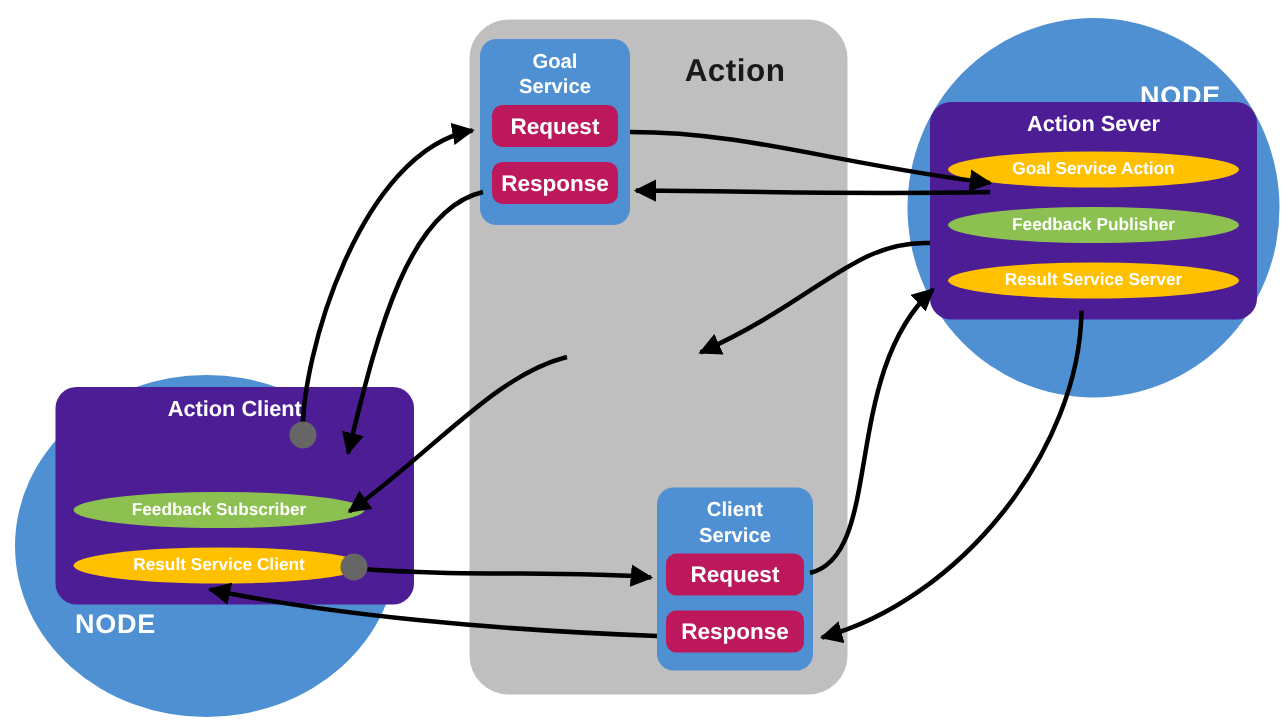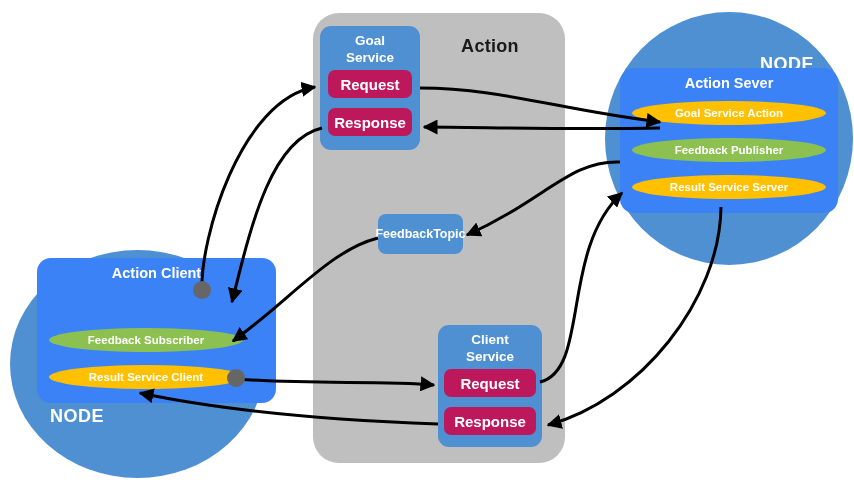--- a/index.html
+++ b/index.html
@@ -6,36 +6,36 @@
   body{width:854px;height:480px;overflow:hidden;font-family:"Liberation Sans",sans-serif;}
   #stage{position:relative;width:854px;height:480px;background:#ffffff;}
 
   
   .action-box{
     position:absolute;left:313px;top:13px;width:252px;height:450px;
     background:#bfbfbf;border-radius:26px;
   }
   .action-title{
     position:absolute;left:425px;top:36px;width:130px;
-    text-align:center;color:#1a1a1a;font-size:18px;font-weight:bold;
+    text-align:center;color:#1a1a1a;font-size:21px;font-weight:bold;
     letter-spacing:.3px;
   }
 
   
   .node-circle{position:absolute;border-radius:50%;background:#4f90d2;}
   #node-right{left:605px;top:12px;width:248px;height:253px;}
   #node-left{left:10px;top:250px;width:255px;height:228px;}
   .node-label{
     position:absolute;color:#ffffff;font-size:18px;font-weight:bold;letter-spacing:.5px;
   }
   #node-right .node-label{left:155px;top:42px;}
   #node-left .node-label{left:40px;top:156px;}
 
   
-  .actor-box{position:absolute;background:#3b82f6;border-radius:14px;}
+  .actor-box{position:absolute;background:#4c1d95;border-radius:14px;}
   #actor-server{left:620px;top:68px;width:218px;height:145px;}
   #actor-client{left:37px;top:258px;width:239px;height:145px;}
   .actor-title{
     position:absolute;left:0;top:7px;width:100%;text-align:center;
     color:#ffffff;font-size:14.5px;font-weight:bold;
   }
 
   
   .iface{
     position:absolute;left:12px;width:194px;height:24px;border-radius:50%;
@@ -117,24 +117,20 @@
 
   <div class="svc-panel" id="result-service">
     <div class="svc-title">
       <span>Client</span><br>
       <span>Service</span>
     </div>
     <div class="svc-chip" id="res-req">Request</div>
     <div class="svc-chip" id="res-res">Response</div>
   </div>
 
-  <div id="feedback-topic">
-    <span>Feedback</span>
-    <span>Topic</span>
-  </div>
 
   <svg id="wires" viewBox="0 0 854 480">
     <defs>
       <marker id="ah" viewBox="0 0 10 10" refX="9" refY="5" markerWidth="5" markerHeight="5" orient="auto-start-reverse">
         <path d="M 0 0 L 10 5 L 0 10 z" fill="#000000"></path>
       </marker>
     </defs>
 
     <path class="wire" marker-end="url(#ah)" d="M 202,290 C 200,240 240,100 315,87"></path>
 

